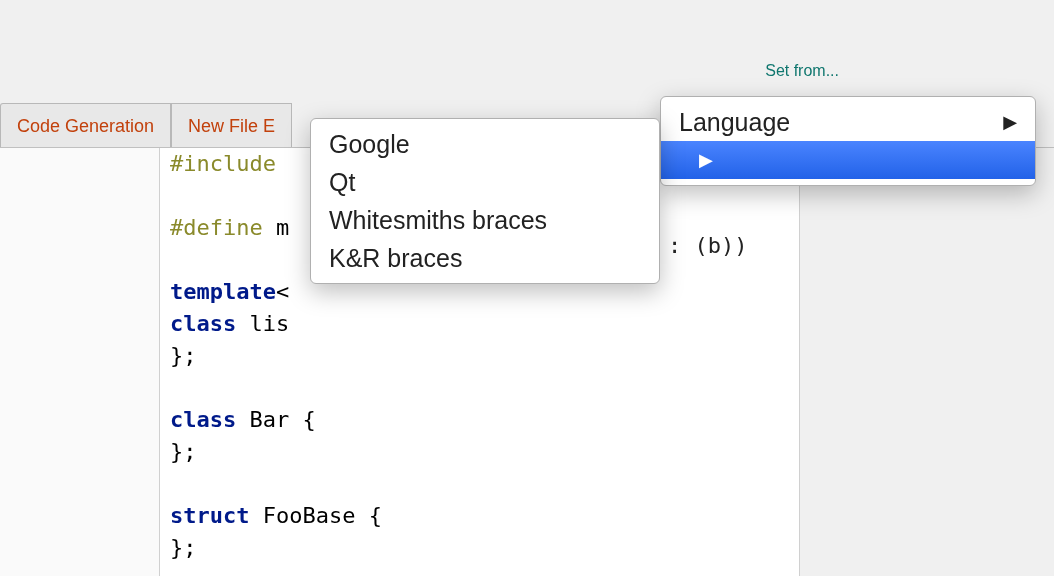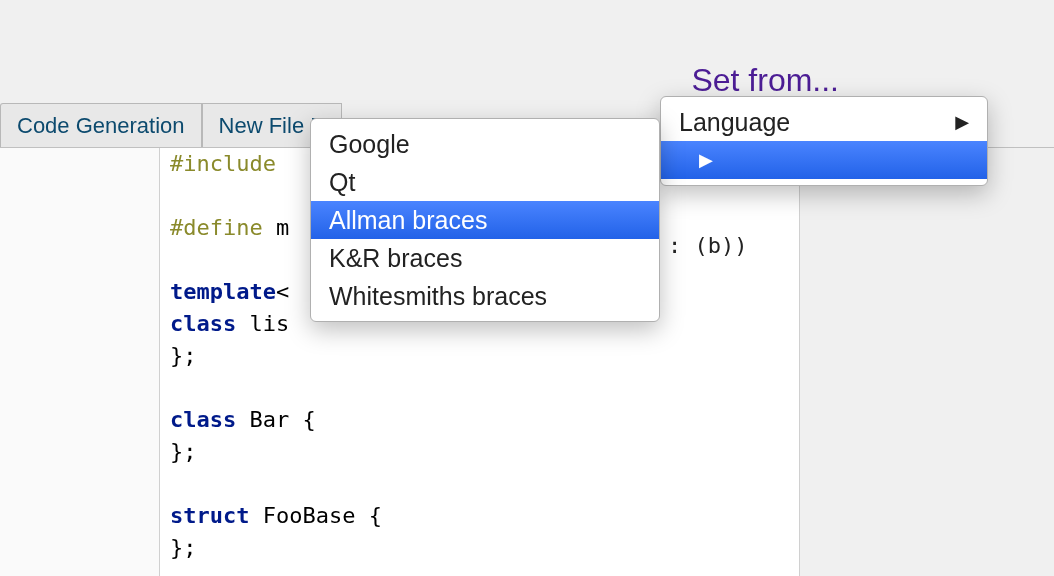--- a/index.html
+++ b/index.html
@@ -19,22 +19,22 @@
       position: absolute;
       top: 103px;
       left: 0;
       right: 0;
       height: 45px;
       border-bottom: 1px solid #c0c0c0;
       display: flex;
     }
     .tab {
       padding: 8px 16px;
-      font-size: 22px;
-      color: #0c4a6e;
+      font-size: 18px;
+      color: #c2410c;
       border: 1px solid #b8b8b8;
       border-bottom: none;
       background: #e8e8e8;
       height: 44px;
       line-height: 28px;
     }
     .tab:first-child {
       border-top-left-radius: 3px;
     }
     .code-surface {
@@ -68,22 +68,22 @@
       color: #8a8a2b;
     }
     .keyword {
       color: #001a8a;
       font-weight: bold;
     }
     .set-from-link {
       position: absolute;
       top: 62px;
       right: 215px;
-      font-size: 32px;
-      color: #4c1d95;
+      font-size: 16px;
+      color: #0f766e;
     }
     .menu-panel {
       position: absolute;
       background: #fff;
       border: 1px solid #b0b0b0;
       border-radius: 6px;
       box-shadow: 0 8px 24px rgba(0,0,0,0.25);
       padding: 6px 0;
     }
     .menu-item {
@@ -99,21 +99,21 @@
       background: linear-gradient(to bottom, #4a84ff, #2262e8);
       color: #fff;
     }
     .submenu-arrow {
       margin-left: 20px;
       font-size: 18px;
     }
     .menu-right {
       top: 96px;
       left: 660px;
-      width: 328px;
+      width: 376px;
     }
     .menu-left {
       top: 118px;
       left: 310px;
       width: 350px;
     }
     .divider-line {
       position: absolute;
       top: 154px;
       left: 0;
@@ -172,22 +172,19 @@
   </div>
 </div>
 
 <div class="menu-panel menu-left">
   <div class="menu-item">
     <span>Google</span>
   </div>
   <div class="menu-item">
     <span>Qt</span>
   </div>
-  <div class="menu-item highlighted">
-    <span>Allman braces</span>
+  <div class="menu-item">
+    <span>Whitesmiths braces</span>
   </div>
   <div class="menu-item">
     <span>K&amp;R braces</span>
   </div>
-  <div class="menu-item">
-    <span>Whitesmiths braces</span>
-  </div>
 </div>
 
 </body></html>

